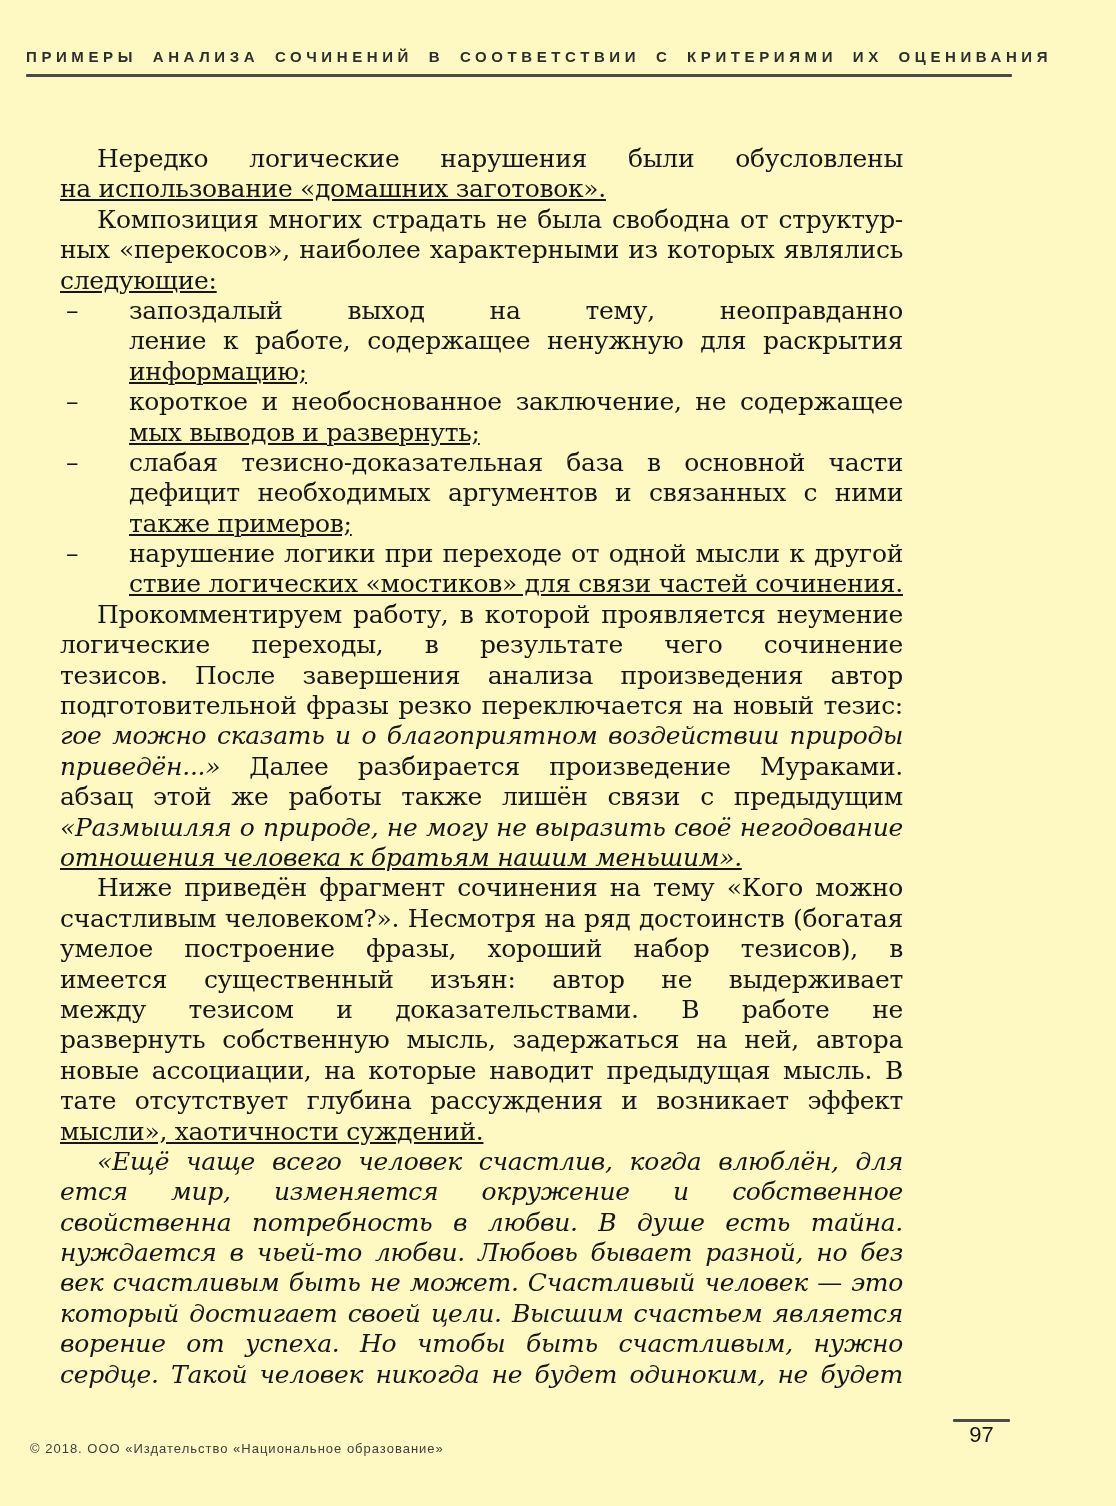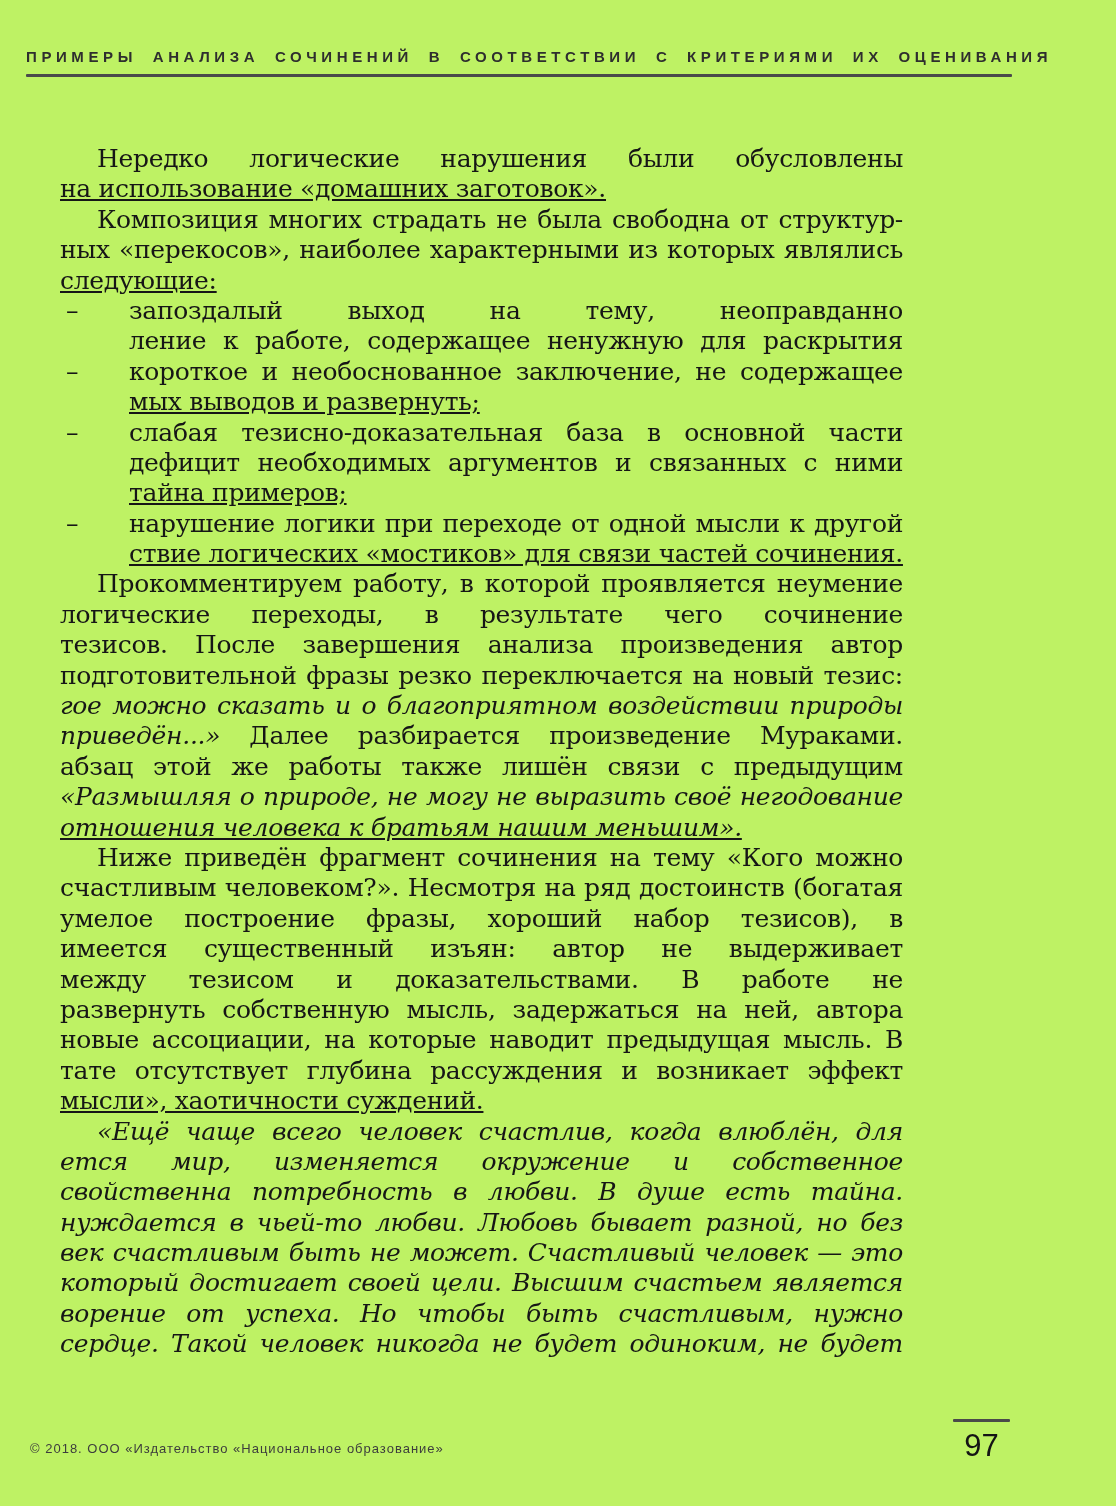--- a/index.html
+++ b/index.html
@@ -1,19 +1,19 @@
 <!DOCTYPE html>
 <html lang="ru"><head>
 <meta charset="utf-8">
 <style>
   html,body{margin:0;padding:0;background:#e8e8e8;}
   .page{
     position:relative;
     width:1116px;height:1506px;
-    background:#bef264;
+    background:#fef9c3;
     overflow:hidden;
     font-family:"DejaVu Serif",serif;
     color:#161616;
   }
   
   .running-head{
     position:absolute;left:26px;top:48px;width:986px;
   }
   .head-title{
     font-family:"Liberation Sans",sans-serif;
@@ -45,23 +45,22 @@
   
   .copyright{
     position:absolute;left:30px;top:1441px;
     font-family:"Liberation Sans",sans-serif;
     font-size:13px;color:#3d3d3d;letter-spacing:1px;
     white-space:nowrap;
   }
   .folio{position:absolute;left:953px;top:1419px;width:57px;text-align:center;}
   .folio-rule{height:3px;background:#4a4a4a;border-radius:1px;}
   .folio-num{
-    margin-top:6px;
     font-family:"Liberation Sans",sans-serif;
-    font-size:31px;color:#141414;
+    font-size:22px;color:#141414;
   }
 </style>
 </head>
 <body>
 
 <div class="page">
 
   <header class="running-head">
     <div class="head-title">ПРИМЕРЫ АНАЛИЗА СОЧИНЕНИЙ В СООТВЕТСТВИИ С КРИТЕРИЯМИ ИХ ОЦЕНИВАНИЯ</div>
     <div class="head-rule"></div>
@@ -74,31 +73,32 @@
       </div>
       <div class="para indent">
         <div class="tline"><span>Композиция многих страдать не была свободна от структур-</span></div>
         <div class="tline"><span>ных «перекосов», наиболее характерными из которых являлись</span></div>
         <div class="tline lastline"><span>следующие:</span></div>
       </div>
       <div class="para list-item">
         <span class="marker">–</span>
         <div class="tline"><span>запоздалый выход на тему, неоправданно распространённое вступ-</span></div>
         <div class="tline"><span>ление к работе, содержащее ненужную для раскрытия темы</span></div>
+        <div class="tline lastline"><span>информацию;</span></div>
       </div>
       <div class="para list-item">
         <span class="marker">–</span>
         <div class="tline"><span>короткое и необоснованное заключение, не содержащее необходи-</span></div>
         <div class="tline lastline"><span>мых выводов и развернуть;</span></div>
       </div>
       <div class="para list-item">
         <span class="marker">–</span>
         <div class="tline"><span>слабая тезисно-доказательная база в основной части сочинения,</span></div>
         <div class="tline"><span>дефицит необходимых аргументов и связанных с ними литера-</span></div>
-        <div class="tline lastline"><span>тайна примеров;</span></div>
+        <div class="tline lastline"><span>также примеров;</span></div>
       </div>
       <div class="para list-item">
         <span class="marker">–</span>
         <div class="tline"><span>нарушение логики при переходе от одной мысли к другой и отсут-</span></div>
         <div class="tline lastline"><span>ствие логических «мостиков» для связи частей сочинения.</span></div>
       </div>
       <div class="para indent">
         <div class="tline"><span>Прокомментируем работу, в которой проявляется неумение строить</span></div>
         <div class="tline"><span>логические переходы, в результате чего сочинение превращается в набор</span></div>
         <div class="tline"><span>тезисов. После завершения анализа произведения автор сочинения без</span></div>

